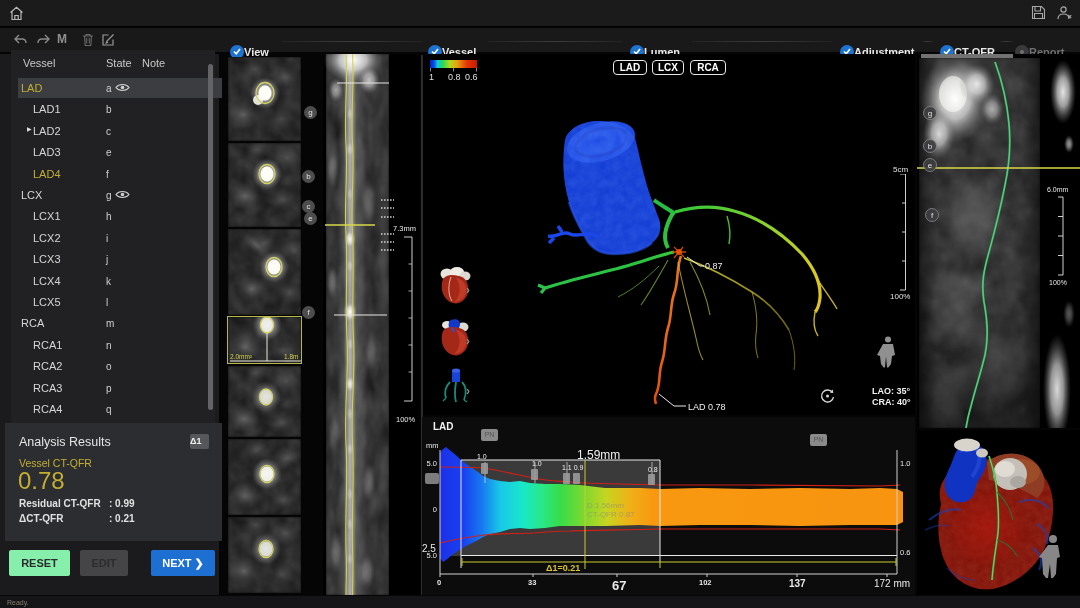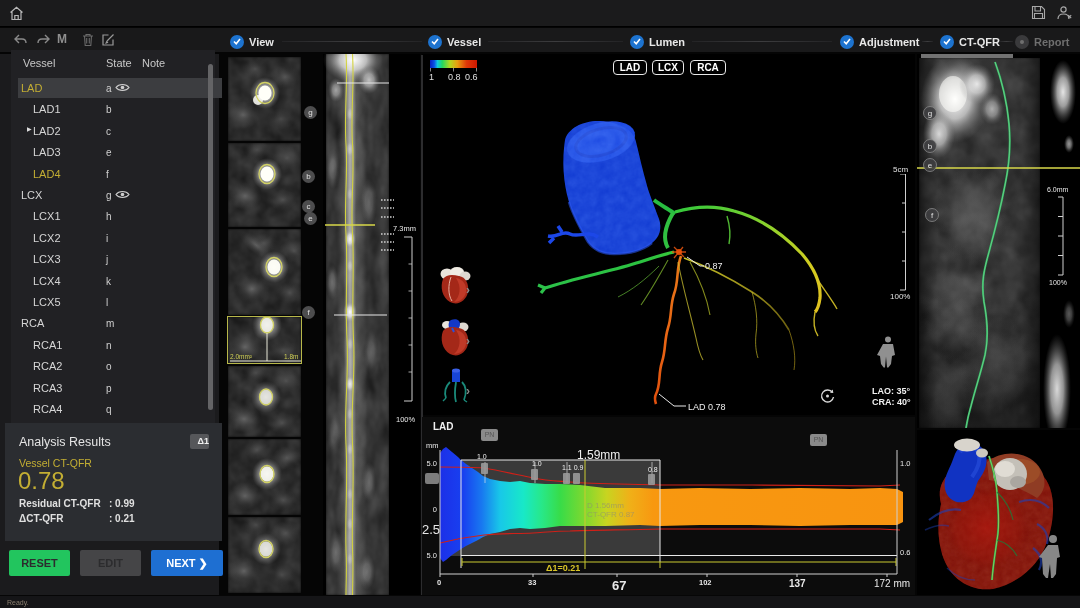--- a/index.html
+++ b/index.html
@@ -3,21 +3,21 @@
 <style>
 html,body{margin:0;padding:0;background:#000;}
 *{box-sizing:border-box;}
 #stage{position:relative;width:1080px;height:608px;background:#050505;overflow:hidden;
   font-family:"Liberation Sans",sans-serif;color:#ddd;}
 .abs{position:absolute;}
 
 #topbar{left:0;top:0;width:1080px;height:27px;background:#1b1b1c;border-bottom:1px solid #000;}
 
 #tabbar{left:0;top:28px;width:1080px;height:24px;background:#19191a;}
-.tab{position:absolute;top:6px;height:15px;display:flex;align-items:center;gap:5px;}
+.tab{position:absolute;top:16px;height:15px;display:flex;align-items:center;}
 .tabck{width:14px;height:14px;border-radius:50%;background:#1d73cf;display:flex;align-items:center;justify-content:center;}
 .tabck svg{display:block}
 .tabck.off{background:#3a3a3c;}
 .tabtx{font-size:11px;font-weight:bold;color:#e8e8e8;}
 .tabtx.off{color:#6f6f6f;}
 .tabline{position:absolute;top:13px;height:1px;background:linear-gradient(90deg,#232325,#3c3c3e,#232325);}
 
 #leftwrap{left:0;top:54px;width:219px;height:541px;background:#1b1b1d;}
 #vlist{position:absolute;left:11px;top:-4px;width:204px;height:374px;background:#212124;}
 .lh{position:absolute;top:7px;font-size:11px;color:#c8c8c8;}
@@ -202,32 +202,32 @@
           </div>
 <div class="row " style="top:349.0px">
             <span class="rname sub ">RCA4</span>
             <span class="rst">q</span>
           </div>
 </div>
     <div id="sbar"></div>
   </div>
   <div id="apanel">
     <div class="abs" style="left:14px;top:12px;font-size:12.5px;color:#e4e4e4">Analysis Results</div>
-    <div class="abs" style="left:185px;top:11px;width:19px;height:15px;background:#56575a;border-radius:2px;color:#efefef;font-size:9px;font-weight:bold;text-align:right;line-height:15px">Δ1</div>
+    <div class="abs" style="left:185px;top:11px;width:19px;height:15px;background:#56575a;border-radius:2px;color:#efefef;font-size:9px;font-weight:bold;text-align:left;line-height:15px">Δ1</div>
     <div class="abs yel" style="left:14px;top:34px;font-size:10.5px;">Vessel CT-QFR</div>
     <div class="abs yel" style="left:13px;top:44px;font-size:24px;">0.78</div>
     <div class="abs" style="left:14px;top:75px;font-size:10px;color:#e0e0e0;font-weight:bold">Residual CT-QFR</div>
     <div class="abs" style="left:104px;top:75px;font-size:10px;color:#e0e0e0;font-weight:bold">: 0.99</div>
     <div class="abs" style="left:14px;top:90px;font-size:10px;color:#e0e0e0;font-weight:bold">ΔCT-QFR</div>
     <div class="abs" style="left:104px;top:90px;font-size:10px;color:#e0e0e0;font-weight:bold">: 0.21</div>
   </div>
   <div id="btnrow">
-    <div class="btn" style="left:9px;width:61px;background:#22c55e;color:#2c2c2e">RESET</div>
-    <div class="btn" style="left:80px;width:61px;background:#454547;color:#2c2c2e">EDIT</div>
-    <div class="btn" style="left:151px;width:72px;background:#1e6fd2;color:#fff">NEXT ❯</div>
+    <div class="btn" style="left:9px;width:61px;background:#86efac;color:#2c2c2e">RESET</div>
+    <div class="btn" style="left:80px;width:48px;background:#454547;color:#2c2c2e">EDIT</div>
+    <div class="btn" style="left:151px;width:64px;background:#1e6fd2;color:#fff">NEXT ❯</div>
   </div>
 </div>
 
 <svg width="0" height="0" style="position:absolute">
 <defs>
 <radialGradient id="wb">
           <stop offset="0" stop-color="#fff" stop-opacity="1"></stop>
           <stop offset="0.45" stop-color="#e8e8e8" stop-opacity="0.75"></stop>
           <stop offset="1" stop-color="#888" stop-opacity="0"></stop>
         </radialGradient>
@@ -594,21 +594,21 @@
         <path d="M18 157 v3" stroke="#cfcfcf" stroke-width="1"></path>
         <path d="M111 157 v3" stroke="#cfcfcf" stroke-width="1"></path>
         <path d="M195 157 v3" stroke="#cfcfcf" stroke-width="1"></path>
         <path d="M285 157 v3" stroke="#cfcfcf" stroke-width="1"></path>
         <path d="M375 157 v3" stroke="#cfcfcf" stroke-width="1"></path>
         <path d="M465 157 v3" stroke="#cfcfcf" stroke-width="1"></path>
       </svg>
 <div class="abs" style="left:4px;top:24px;font-size:7.5px;color:#e8e8e8">mm</div>
 <div class="abs" style="left:0px;top:42px;width:15px;text-align:right;font-size:7.5px;color:#e8e8e8">5.0</div>
 <div class="abs" style="left:0px;top:88px;width:15px;text-align:right;font-size:7.5px;color:#e8e8e8">0</div>
-<div class="abs" style="left:0px;top:105px;width:15px;text-align:right;font-size:13px;color:#e8e8e8">2.5</div>
+<div class="abs" style="left:0px;top:126px;width:15px;font-size:10px;color:#e8e8e8">2.5</div>
 <div class="abs" style="left:0px;top:134px;width:15px;text-align:right;font-size:7.5px;color:#e8e8e8">5.0</div>
 <div class="abs" style="left:478px;top:42px;font-size:7.5px;color:#e8e8e8">1.0</div>
 <div class="abs" style="left:478px;top:131px;font-size:7.5px;color:#e8e8e8">0.6</div>
 <div class="abs" style="left:15px;top:161px;font-size:7.5px;font-weight:bold;color:#e8e8e8">0</div>
 <div class="abs" style="left:106px;top:161px;font-size:7.5px;font-weight:bold;color:#e8e8e8">33</div>
 <div class="abs" style="left:190px;top:161px;font-size:13px;font-weight:bold;color:#e8e8e8">67</div>
 <div class="abs" style="left:277px;top:161px;font-size:7.5px;font-weight:bold;color:#e8e8e8">102</div>
 <div class="abs" style="left:367px;top:161px;font-size:10px;font-weight:bold;color:#e8e8e8">137</div>
 <div class="abs" style="left:452px;top:161px;font-size:10px;font-weight:normal;color:#e8e8e8">172 mm</div>
 <div class="abs" style="left:155px;top:31px;font-size:12px;color:#f0f0f0">1.59mm</div>

